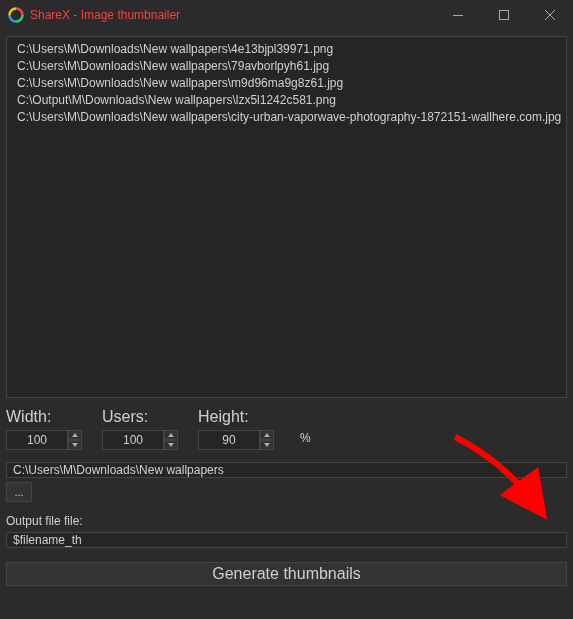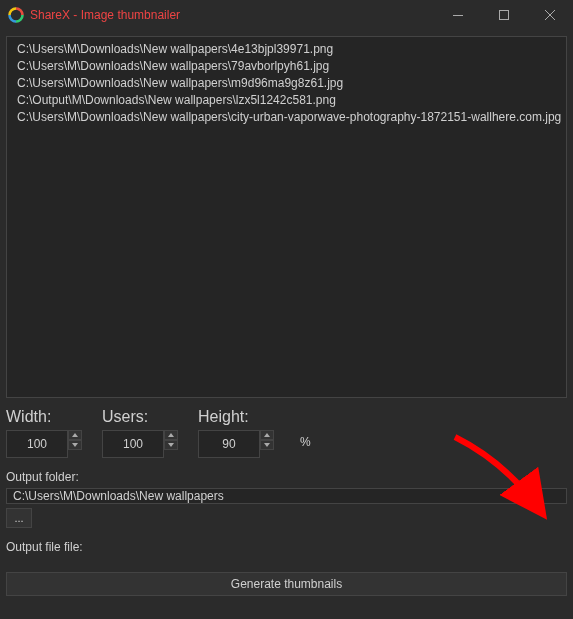--- a/index.html
+++ b/index.html
@@ -17,33 +17,33 @@
 .btn { background: #333; border: 1px solid #444; color: #d0d0d0; font-size: 12px; height: 24px; flex: 0 0 158px; cursor: pointer; }
 .btn.disabled { color: #666; cursor: default; }
 
 .file-list { background: #252525; border: 1px solid #444; height: 362px; overflow: auto; padding: 4px 10px; color: #d0d0d0; font-size: 12px; line-height: 17px; }
 .file-list div { white-space: nowrap; }
 
 .params-row { display: flex; gap: 20px; margin-top: 10px; align-items: flex-end; }
 .param-group { display: flex; flex-direction: column; }
 .param-label { color: #d0d0d0; font-size: 16px; margin-bottom: 4px; }
 .spinner { display: flex; }
-.spinner input { width: 62px; height: 28px; background: #252525; border: 1px solid #444; color: #d0d0d0; font-size: 12px; text-align: center; padding: 0 4px; }
+.spinner input { width: 62px; height: 20px; background: #252525; border: 1px solid #444; color: #d0d0d0; font-size: 12px; text-align: center; padding: 0 4px; }
 .spinner-btns { display: flex; flex-direction: column; width: 14px; }
 .spinner-btn { height: 10px; background: #333; border: 1px solid #444; display: flex; align-items: center; justify-content: center; }
 .spinner-btn svg { width: 6px; height: 4px; }
 .pct { color: #d0d0d0; font-size: 12px; margin-left: 6px; align-self: center; margin-bottom: -18px; }
 
 .field-group { margin-top: 12px; }
 .field-label { color: #d0d0d0; font-size: 12px; margin-bottom: 4px; }
 .field-row { display: flex; gap: 4px; flex-direction: column; }
 .text-input { flex: 1; background: #252525; border: 1px solid #444; color: #d0d0d0; font-size: 12px; height: 20px; padding: 0 6px; }
 .browse-btn { width: 26px; height: 20px; background: #333; border: 1px solid #444; color: #d0d0d0; font-size: 11px; cursor: pointer; display:flex; align-items:center; justify-content:center; }
 
-.generate-btn { width: 100%; height: 24px; background: #333; border: 1px solid #444; color: #d0d0d0; font-size: 12px; margin-top: 14px; cursor: pointer; }
+.generate-btn { width: 100%; height: 24px; background: #333; border: 1px solid #444; color: #d0d0d0; font-size: 16px; margin-top: 14px; cursor: pointer; }
 
 
 .arrow-overlay { position: absolute; pointer-events: none; }
 </style>
 </head>
 <body>
 
 <div class="titlebar">
   <span class="titlebar-icon">
     <svg viewBox="0 0 16 16">
@@ -137,29 +137,31 @@
                 <path d="M0 0 L3 4 L6 0 Z" fill="#aaa"></path>
               </svg>
             </div>
         </div>
       </div>
     </div>
     <span class="pct">%</span>
   </div>
 
   <div class="field-group">
-    <div class="field-label">Output folder:</div>
     <div class="field-row">
       <input class="text-input" type="text" value="C:\Users\M\Downloads\New wallpapers" style="">
       <button class="browse-btn">...</button>
     </div>
   </div>
 
   <div class="field-group">
     <div class="field-label">Output file file:</div>
+    <div class="field-row">
+      <input class="text-input" type="text" value="$filename_th" style="">
+    </div>
   </div>
 
   <button class="generate-btn">Generate thumbnails</button>
 
 </div>
 
 <svg class="arrow-overlay" style="left:445px; top:432px;" width="120" height="95" viewBox="0 0 120 95">
   <defs>
       <marker id="ah" markerWidth="8" markerHeight="8" refX="6" refY="4" orient="auto">
         <path d="M0 0 L8 4 L0 8 Z" fill="#ff0000"></path>

